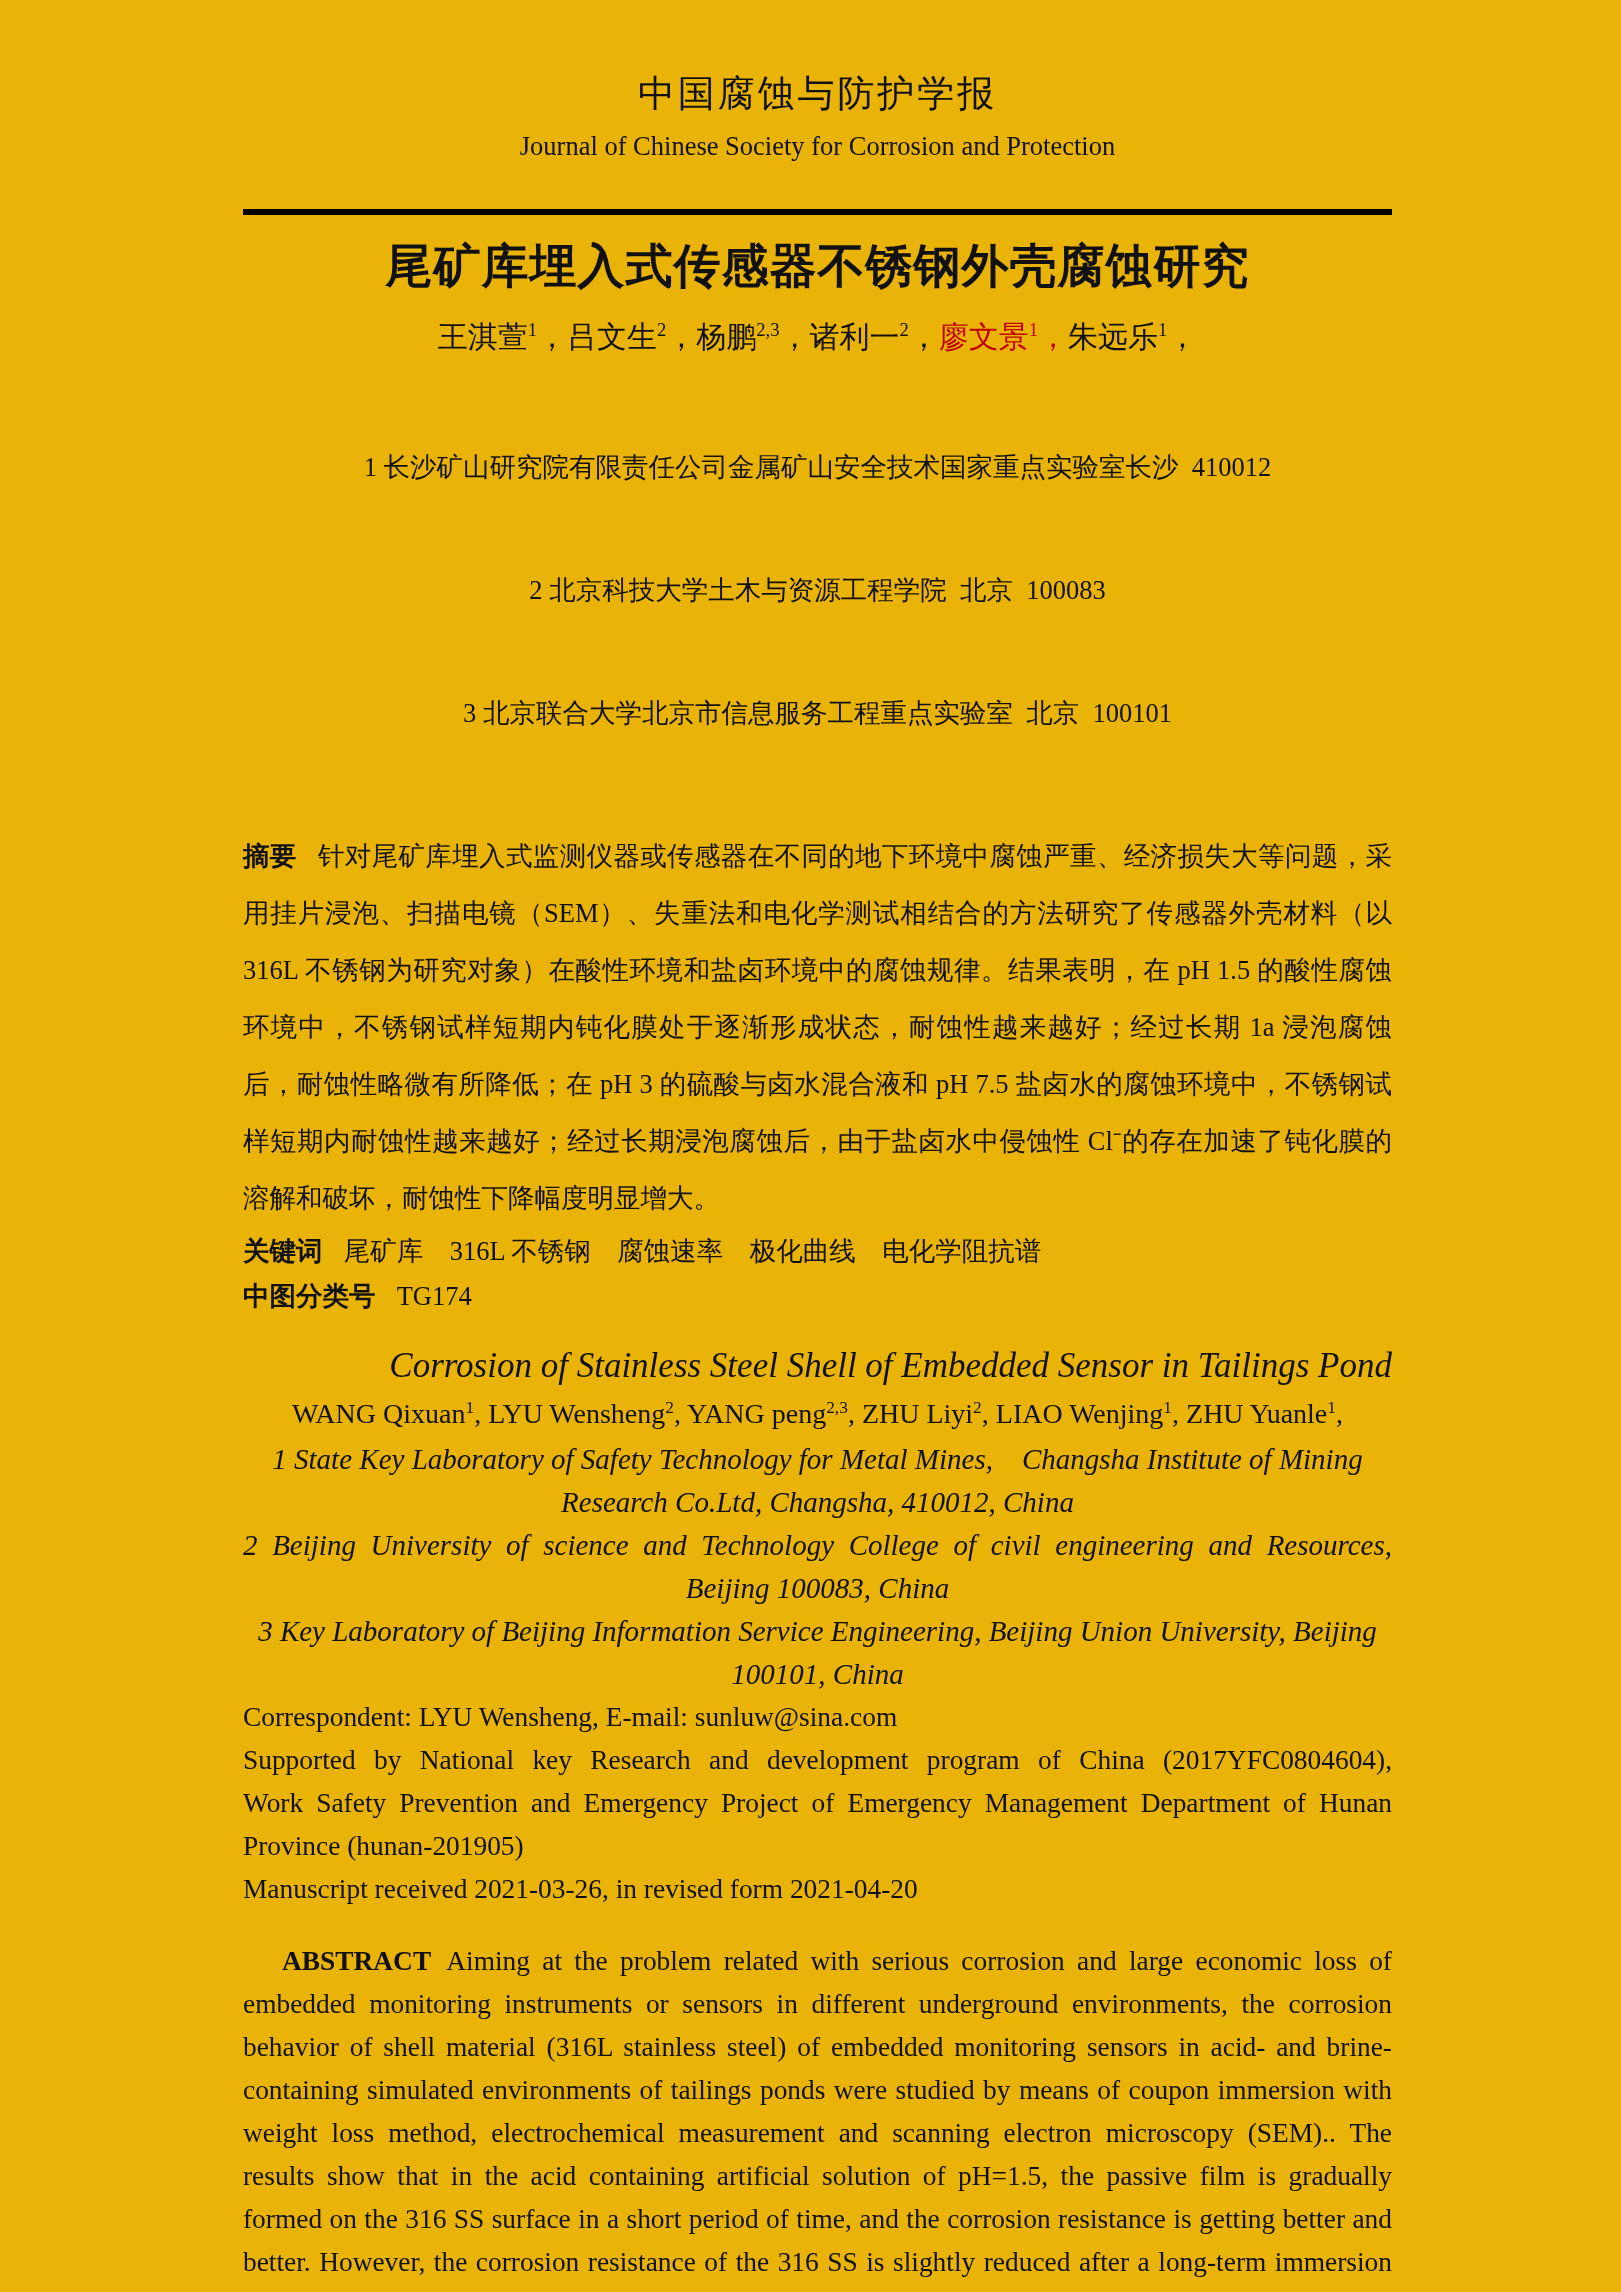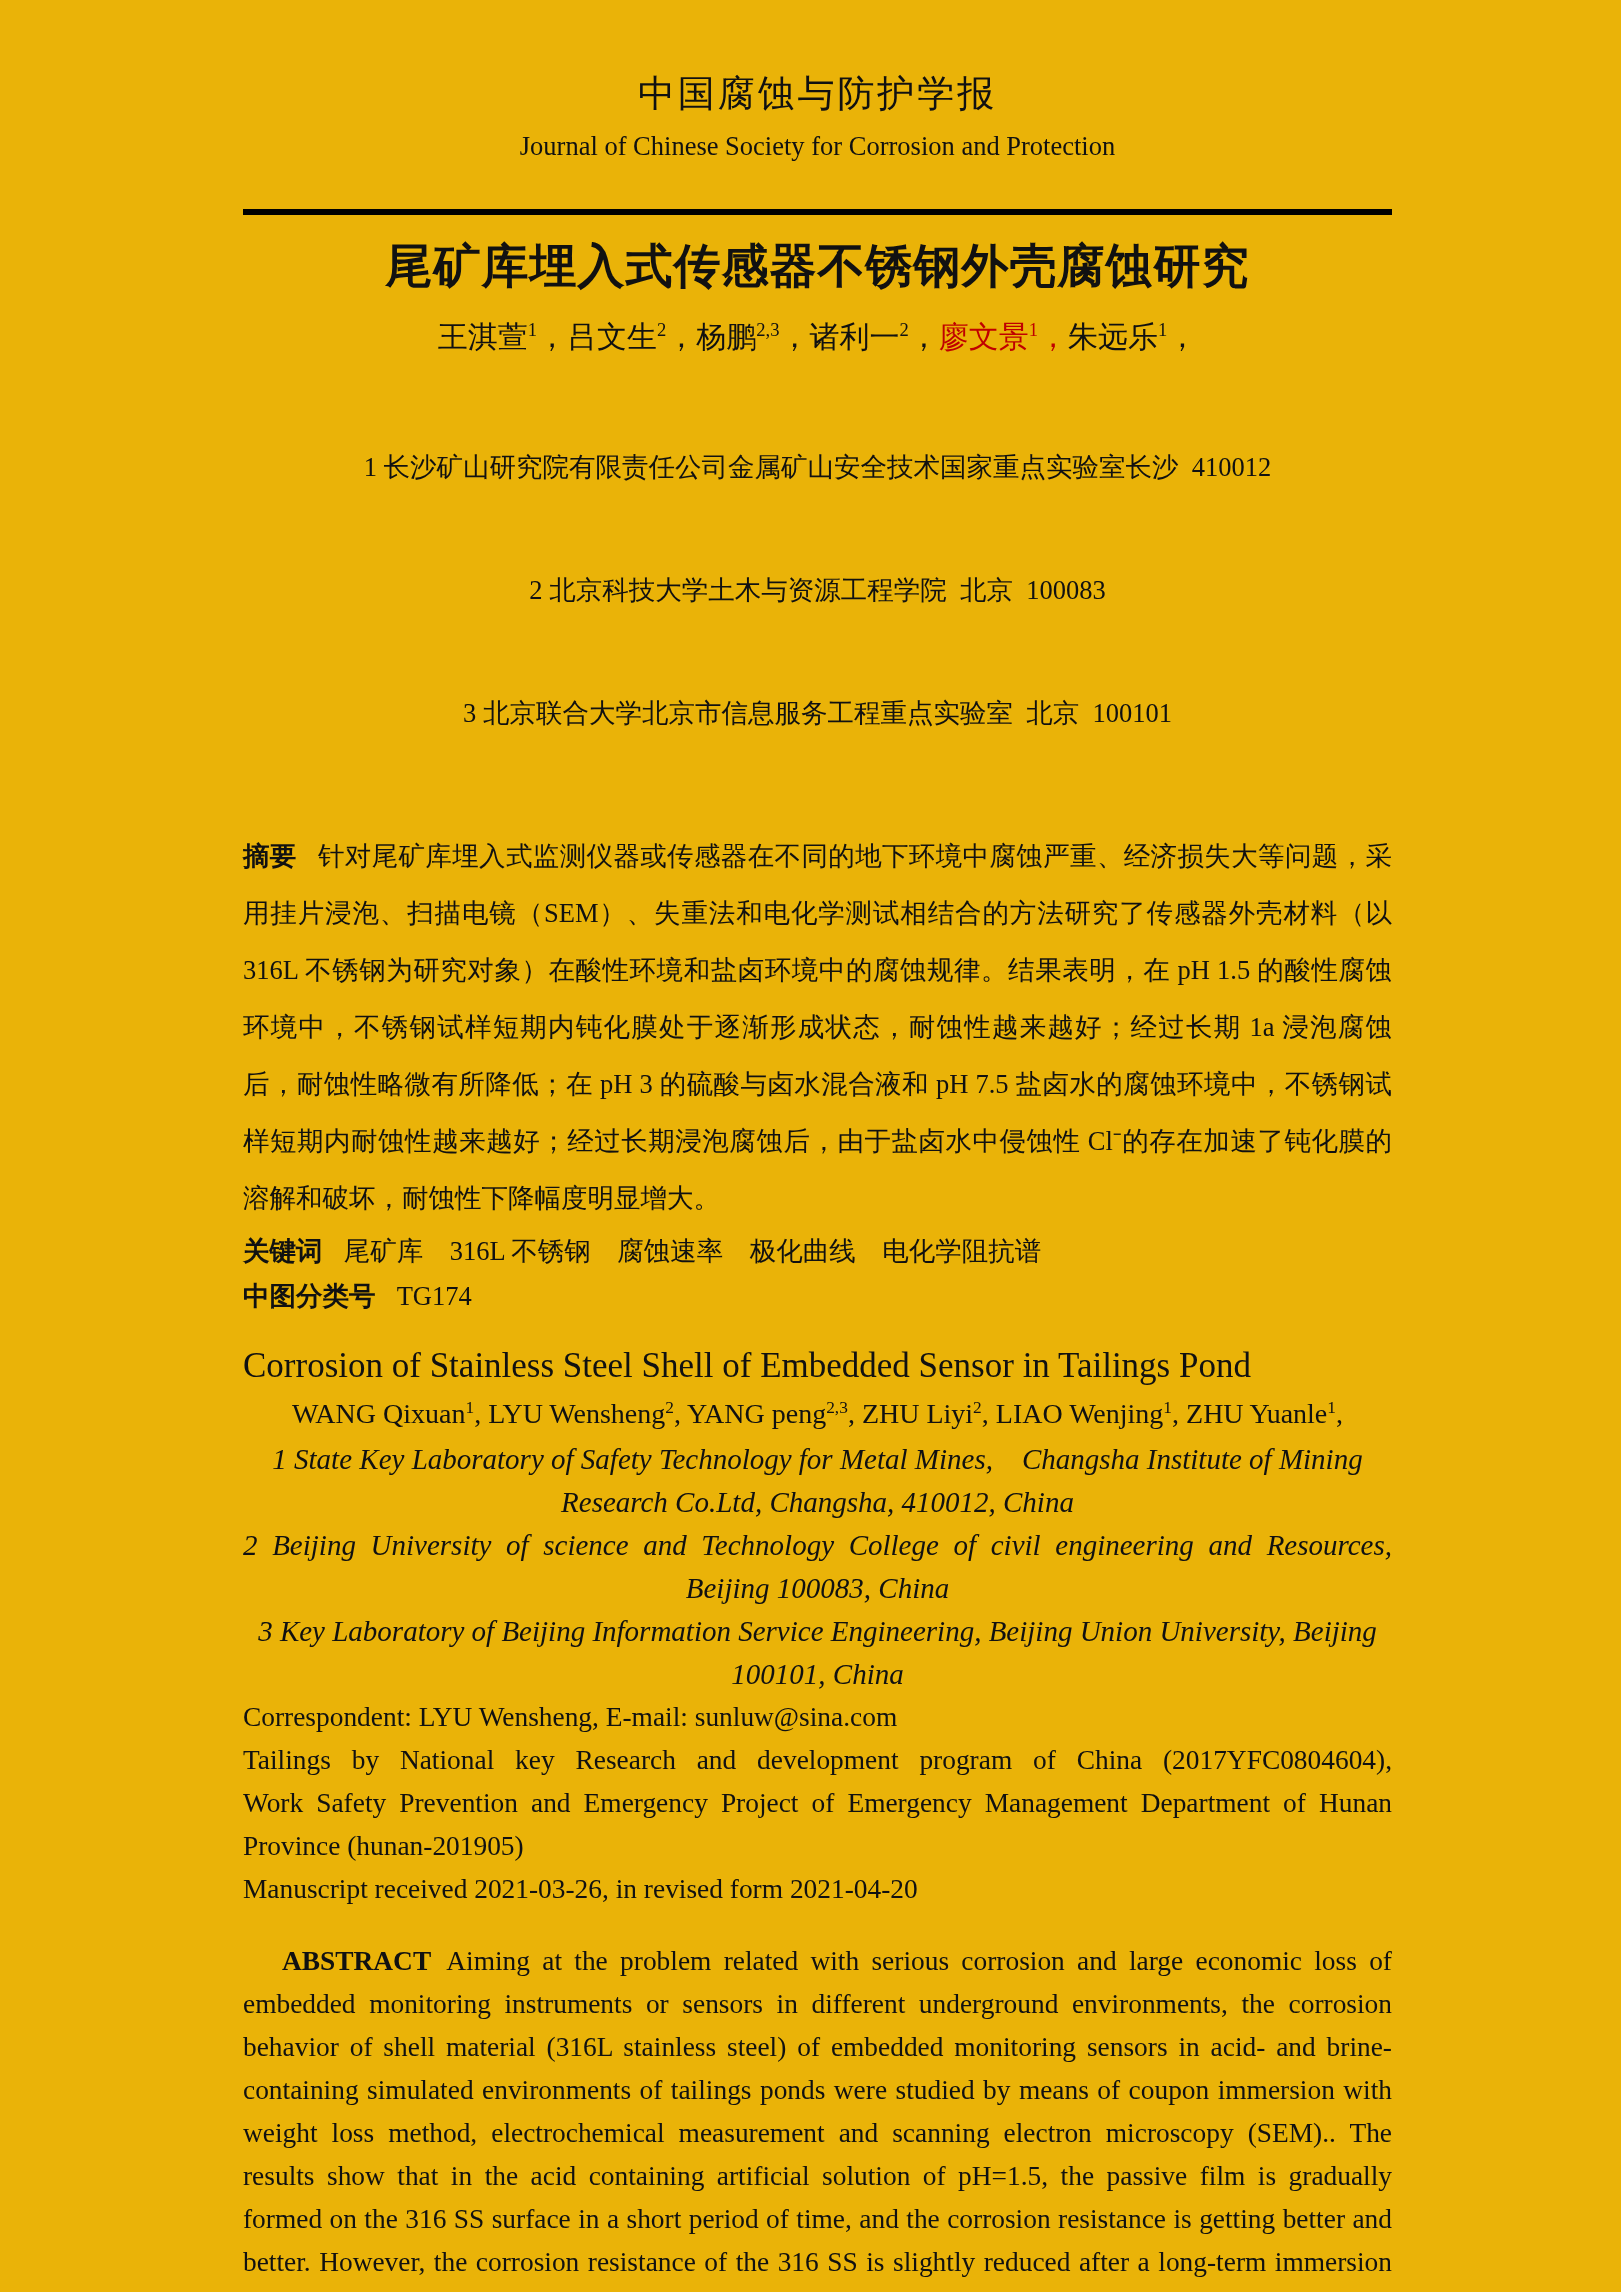--- a/index.html
+++ b/index.html
@@ -79,24 +79,25 @@
     white-space:pre-wrap;
   }
   .clc-cn{
     margin:0;
     font-size:26.5px;
     line-height:45px;
   }
   
   .title-en{
     margin:23.5px 0 0 0;
-    text-align:left;
+    text-align:right;
     font-size:35px;
     font-weight:normal;
     line-height:1.3;
+    font-style:italic;
   }
   .authors-en{
     margin-top:9.8px;
     text-align:center;
     font-size:28px;
   }
   .affs-en{
     margin-top:7.8px;
     font-style:italic;
     font-size:29px;
@@ -155,21 +156,21 @@
       <div class="aff-center">1 State Key Laboratory of Safety Technology for Metal Mines,　Changsha Institute of Mining</div>
       <div class="aff-center">Research Co.Ltd, Changsha, 410012, China</div>
       <div class="stretch">2 Beijing University of science and Technology College of civil engineering and Resources,</div>
       <div class="aff-left">Beijing 100083, China</div>
       <div class="aff-center">3 Key Laboratory of Beijing Information Service Engineering, Beijing Union University, Beijing</div>
       <div class="aff-center">100101, China</div>
     </div>
 
     <div class="meta-en">
       <div>Correspondent: LYU Wensheng, E-mail: sunluw@sina.com</div>
-      <div class="stretch">Tailings by National key Research and development program of China (2017YFC0804604),</div>
+      <div class="stretch">Supported by National key Research and development program of China (2017YFC0804604),</div>
       <div class="stretch">Work Safety Prevention and Emergency Project of Emergency Management Department of Hunan</div>
       <div>Province (hunan-201905)</div>
       <div>Manuscript received 2021-03-26, in revised form 2021-04-20</div>
     </div>
 
     <p class="abs-en"><span class="label-en">ABSTRACT</span><span>Aiming at the problem related with serious corrosion and large economic loss of embedded monitoring instruments or sensors in different underground environments, the corrosion behavior of shell material (316L stainless steel) of embedded monitoring sensors  in acid- and brine-containing simulated environments of tailings ponds were studied by means of coupon immersion with weight loss method, electrochemical measurement and scanning electron microscopy (SEM).. The results show that in the acid containing artificial solution  of pH=1.5, the passive film is gradually formed on the 316 SS surface in a short period of time, and the corrosion resistance is getting better and better.  However, the corrosion resistance of the 316 SS is slightly reduced after a long-term immersion corrosion. In the artificial solution containing</span></p>
 
   </div>
 </div>
 

